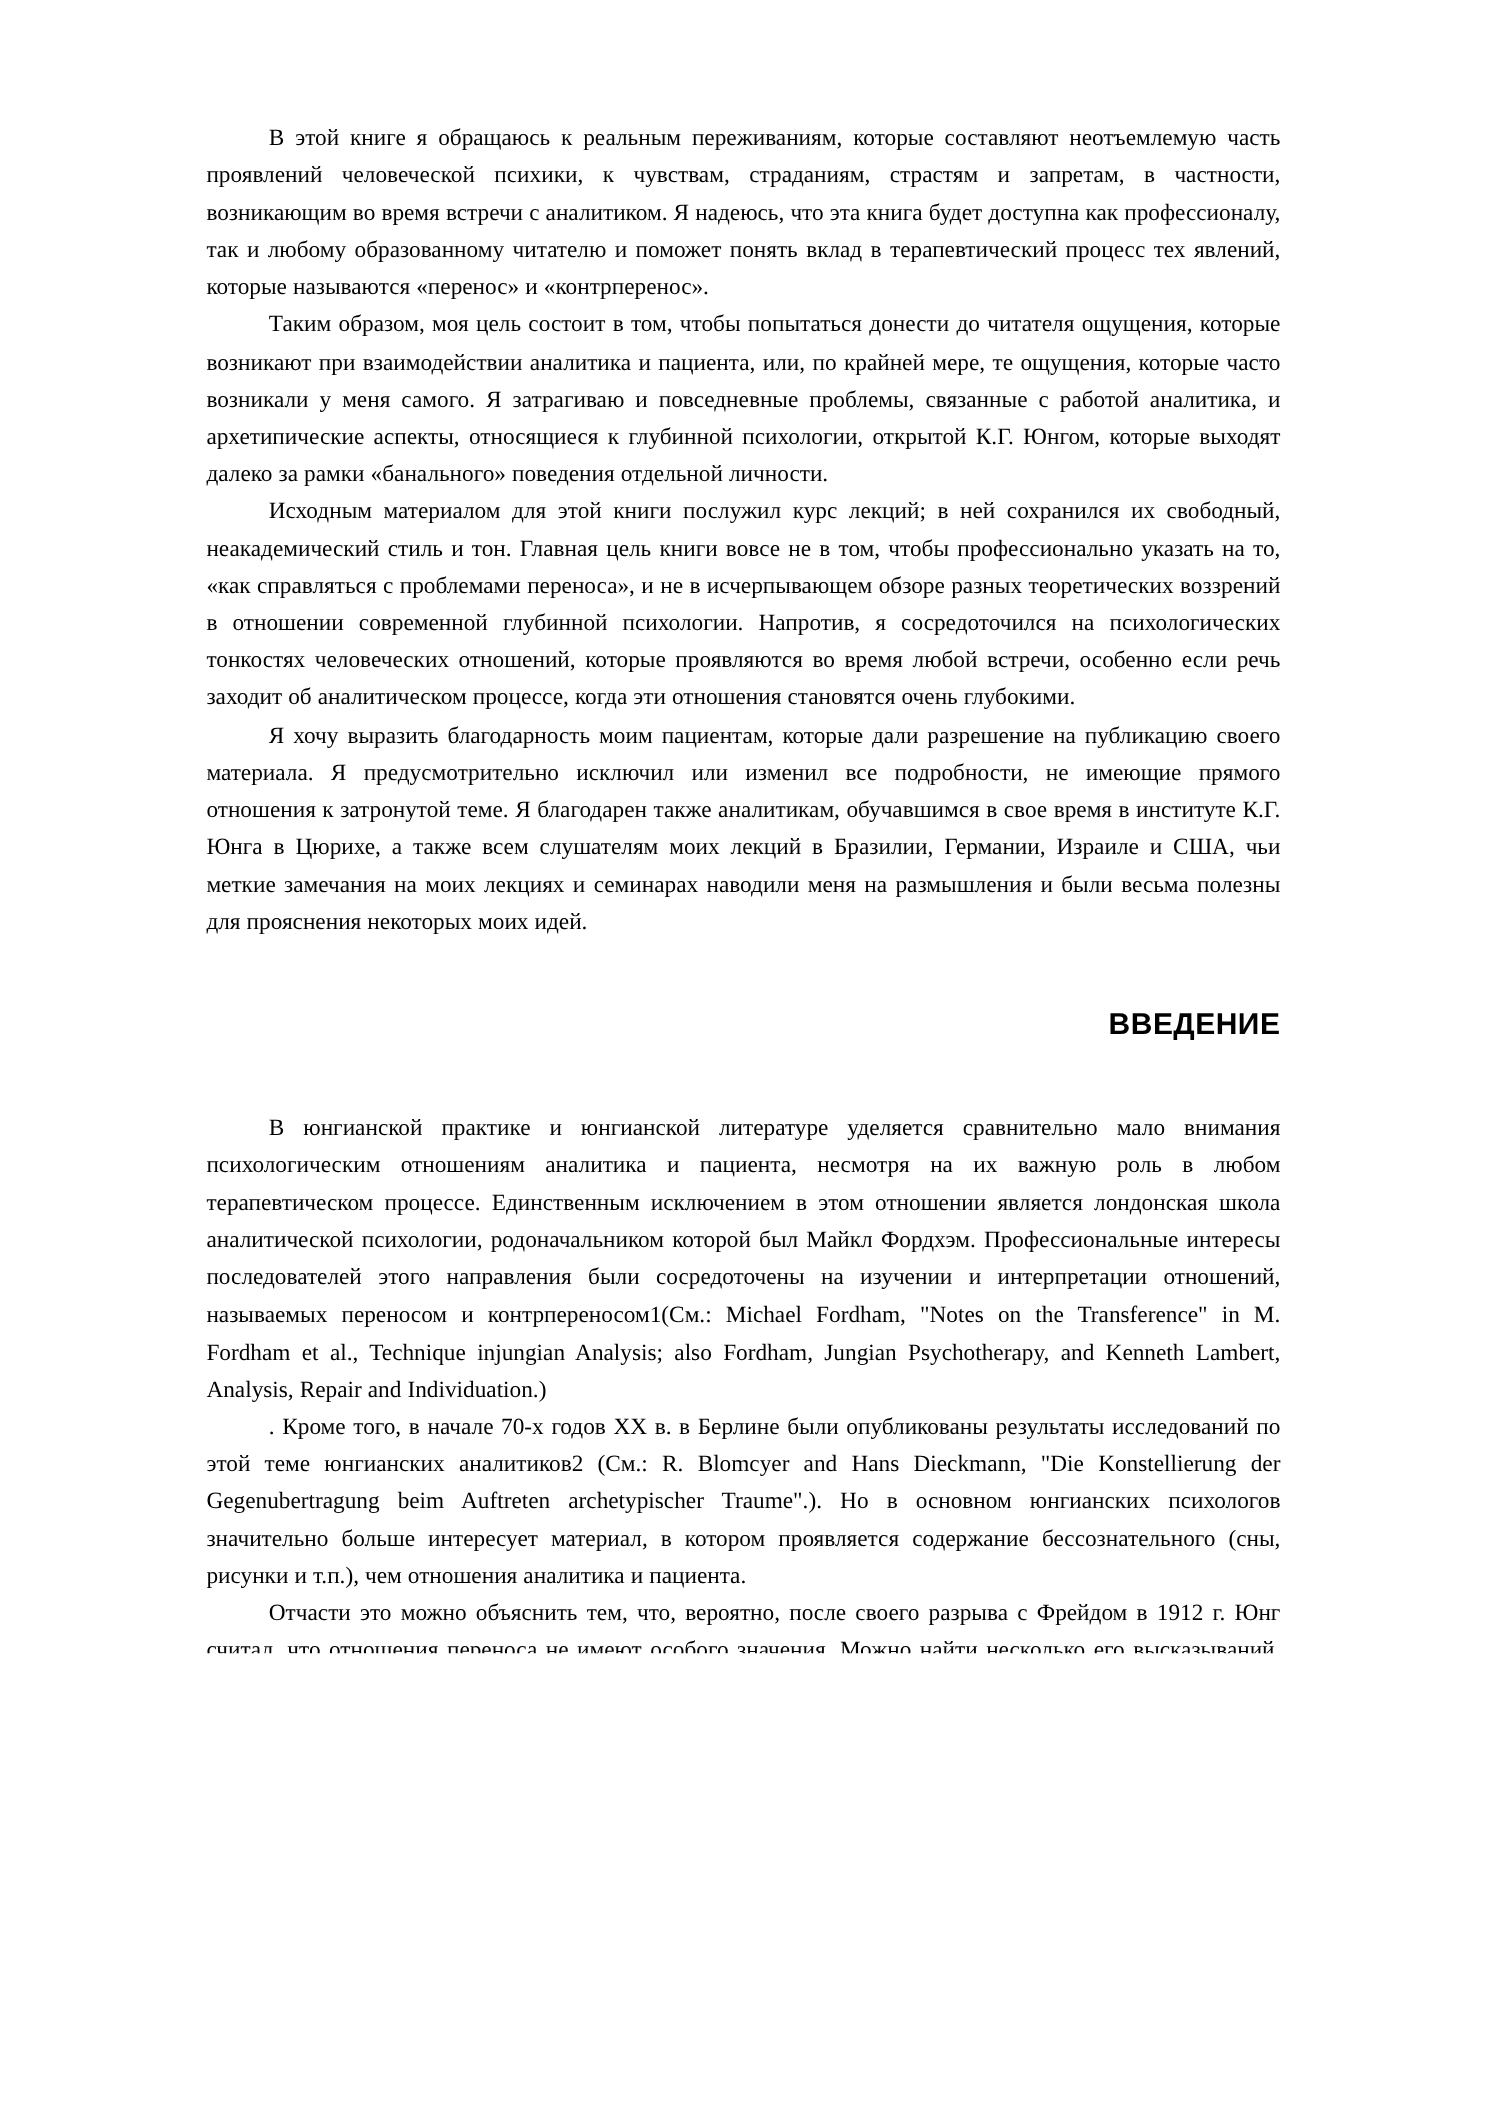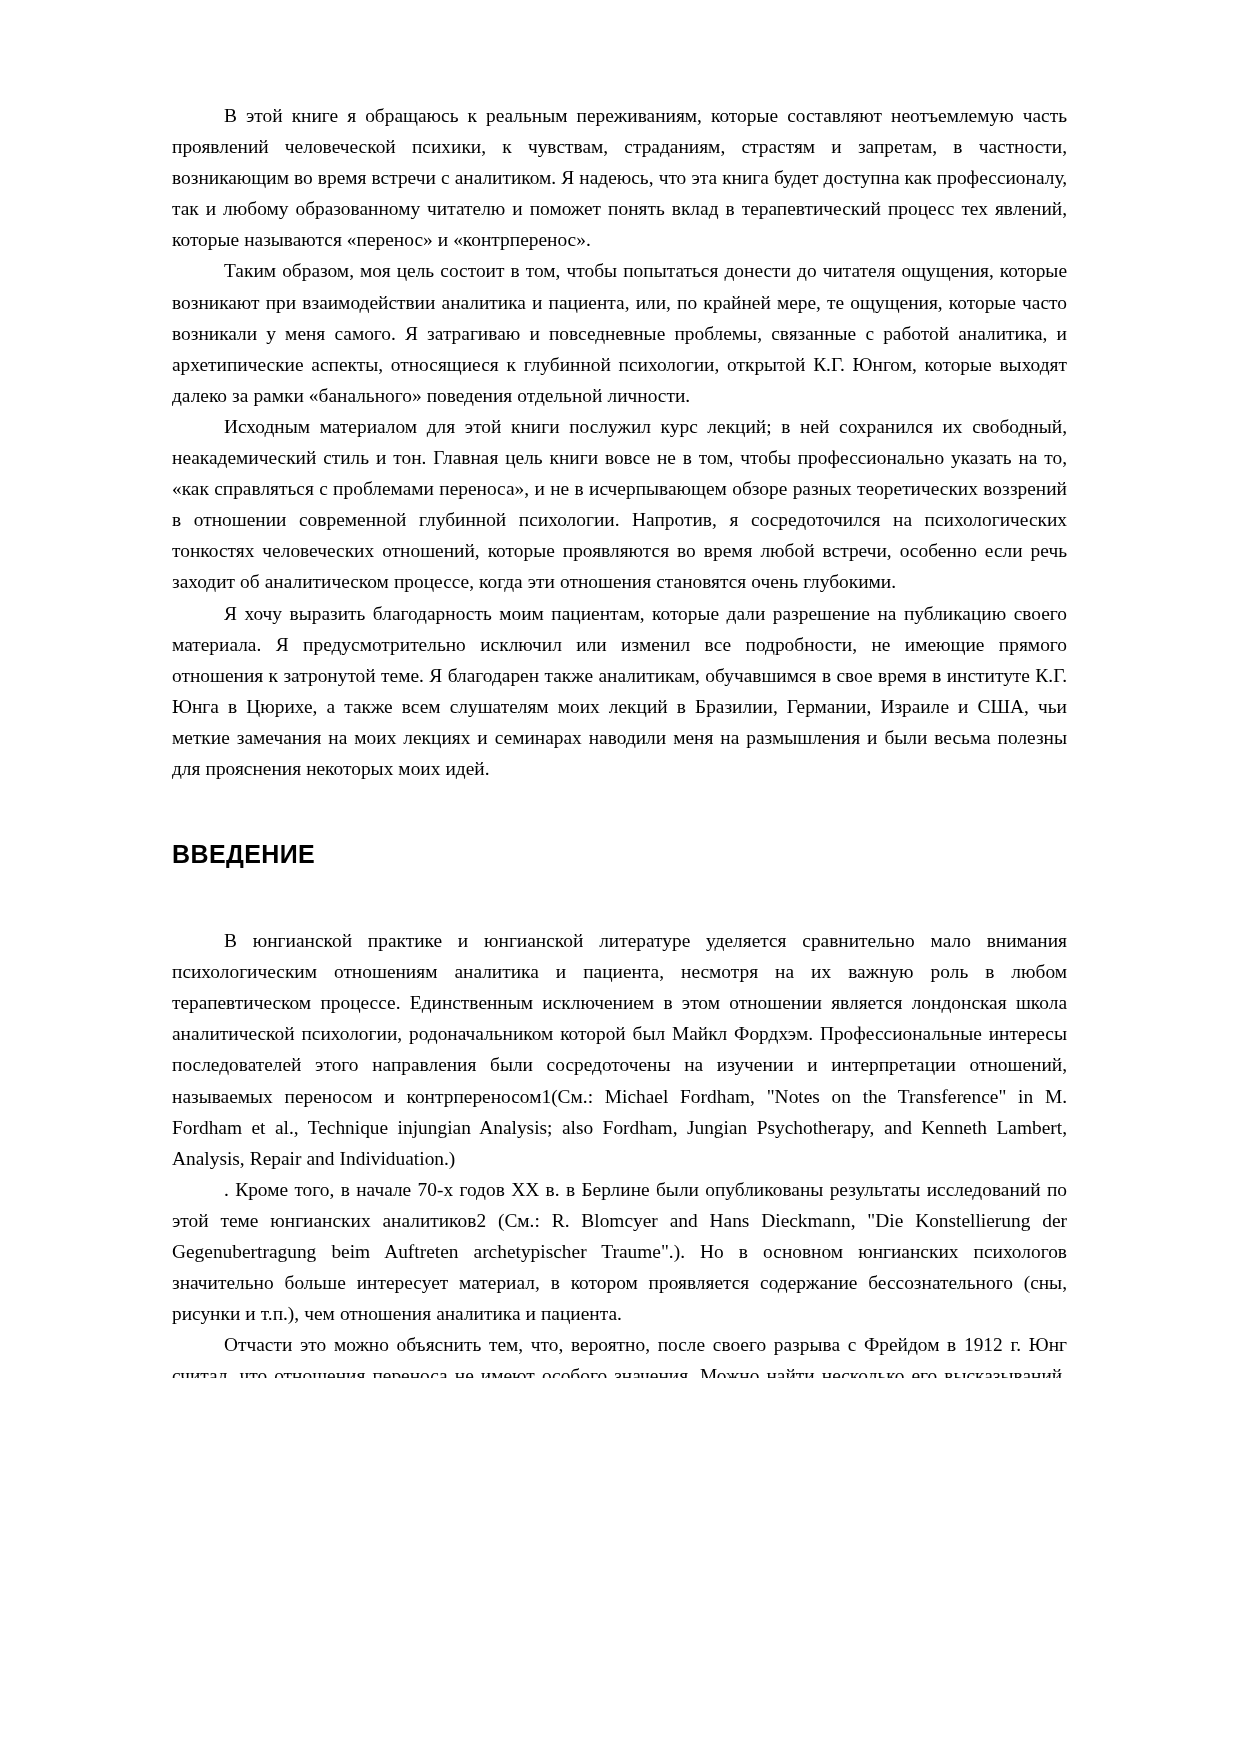--- a/index.html
+++ b/index.html
@@ -33,21 +33,21 @@
     text-indent: 52px;
     font-size: 19.4px;
     line-height: 31.1px;
     word-spacing: 0.2px;
     hyphens: none;
   }
   h2.section-heading {
     font-family: "Liberation Sans", "DejaVu Sans", sans-serif;
     font-weight: bold;
     font-size: 25px;
-    text-align: left;
+    text-align: right;
     text-indent: 0;
     margin: 0;
     padding: 0;
     letter-spacing: 0.4px;
   }
   .gap-before-heading { height: 56px; }
   .gap-after-heading  { height: 56px; }
 </style>
 </head>
 <body>

